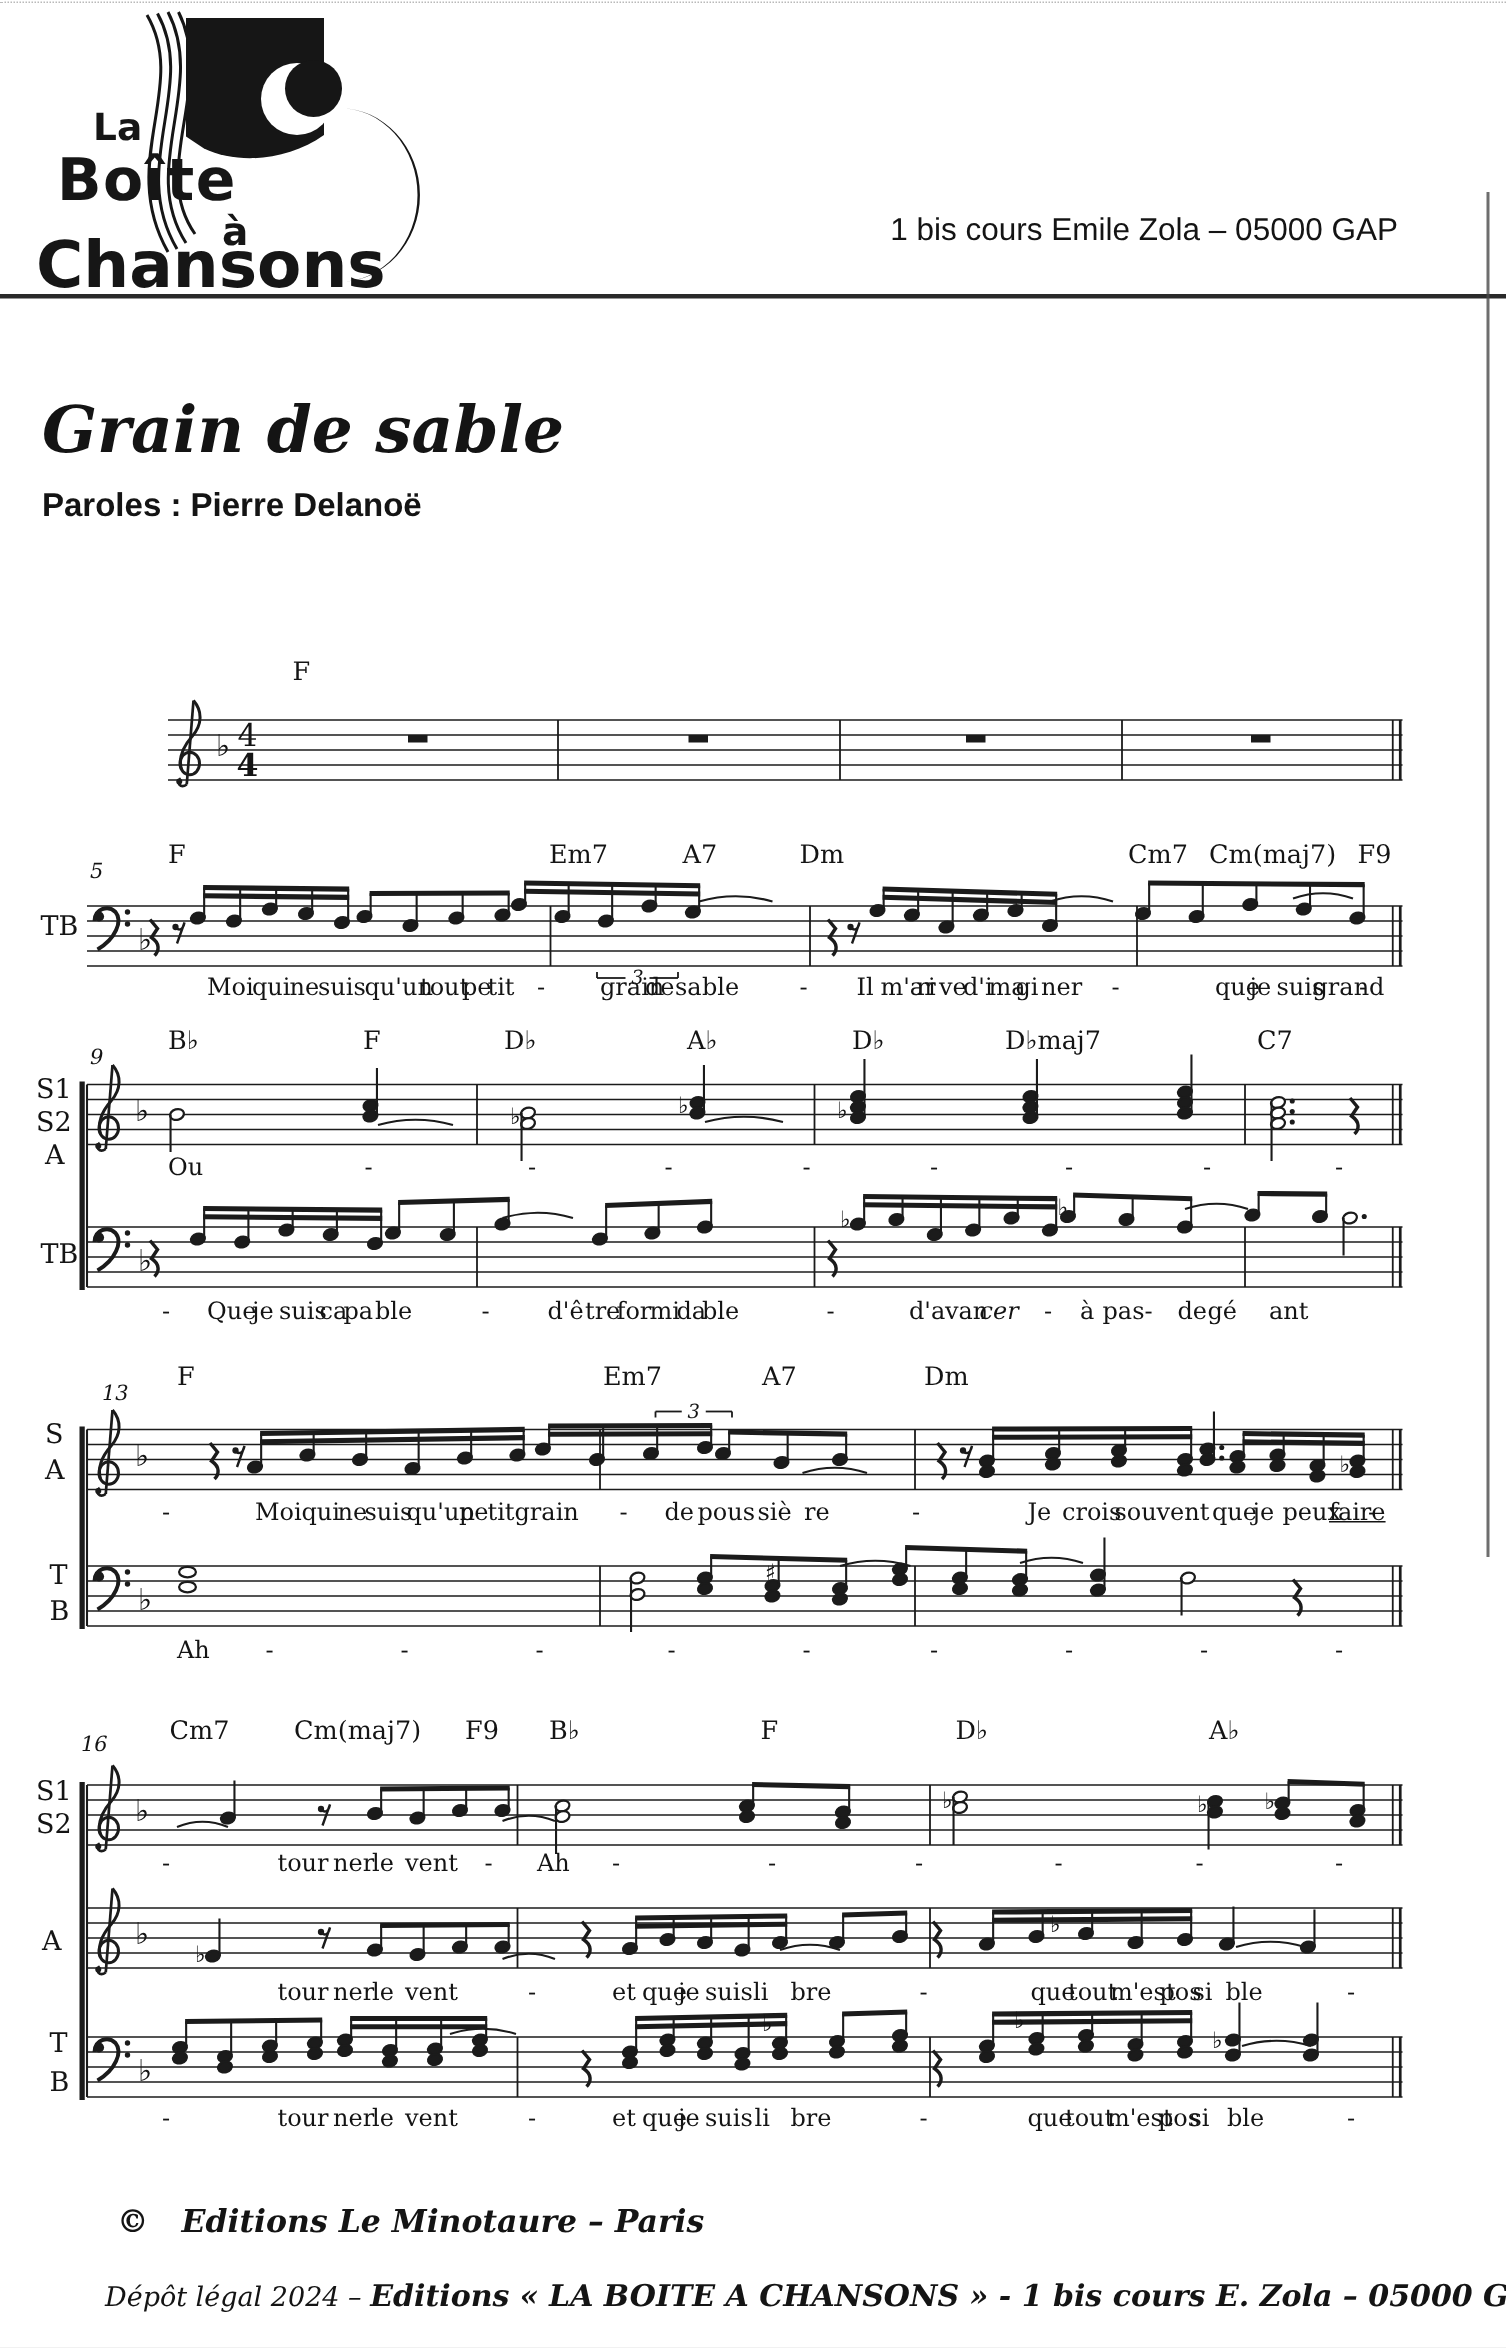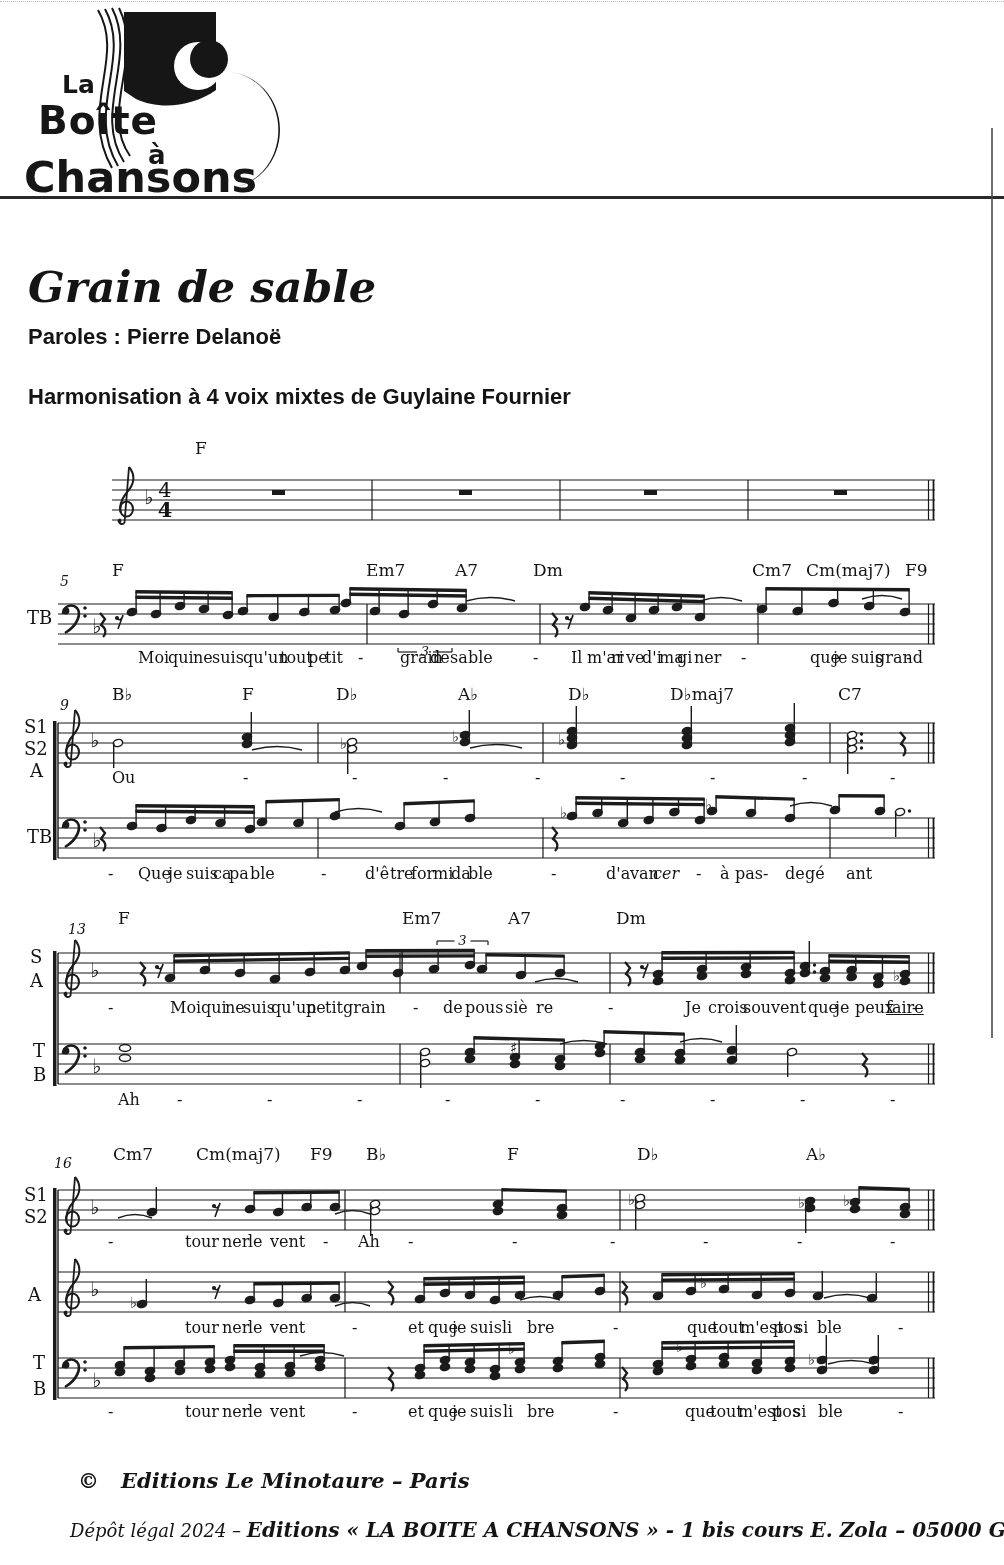--- a/index.html
+++ b/index.html
@@ -49,26 +49,26 @@
       <circle cx="178" cy="62" r="24" fill="#ffffff"></circle>
       <circle cx="189" cy="55" r="19" fill="#161616"></circle>
       <path d="M206,68 A53,57 0 1 1 206,184 A37,41 0 1 0 206,68 Z" fill="#161616"></path>
     </svg>
     <span class="logo-la">La</span>
     <span class="logo-boite">Boîte</span>
     <span class="logo-a">à</span>
     <span class="logo-chansons">Chansons</span>
   </div>
 
+  <div class="abs address">1 bis cours Emile Zola – 05000 GAP</div>
   <div class="rule"></div>
   <div class="scanline"></div>
 
   <div class="abs title">Grain de sable</div>
   <div class="abs credit credit1">Paroles : Pierre Delanoë</div>
-  <div class="abs credit credit3">Harmonisation à 4 voix mixtes de Guylaine Fournier</div>
 
   <svg id="notation" width="1004" height="1565" style="position:absolute;left:0;top:0;">
       <line x1="112" y1="480" x2="935" y2="480" stroke="#1b1b1b" stroke-width="1.1"></line>
       <line x1="112" y1="490" x2="935" y2="490" stroke="#1b1b1b" stroke-width="1.1"></line>
       <line x1="112" y1="500" x2="935" y2="500" stroke="#1b1b1b" stroke-width="1.1"></line>
       <line x1="112" y1="510" x2="935" y2="510" stroke="#1b1b1b" stroke-width="1.1"></line>
       <line x1="112" y1="520" x2="935" y2="520" stroke="#1b1b1b" stroke-width="1.1"></line>
       <line x1="372" y1="480" x2="372" y2="520" stroke="#1b1b1b" stroke-width="1.2"></line>
       <line x1="560" y1="480" x2="560" y2="520" stroke="#1b1b1b" stroke-width="1.2"></line>
       <line x1="748" y1="480" x2="748" y2="520" stroke="#1b1b1b" stroke-width="1.2"></line>

